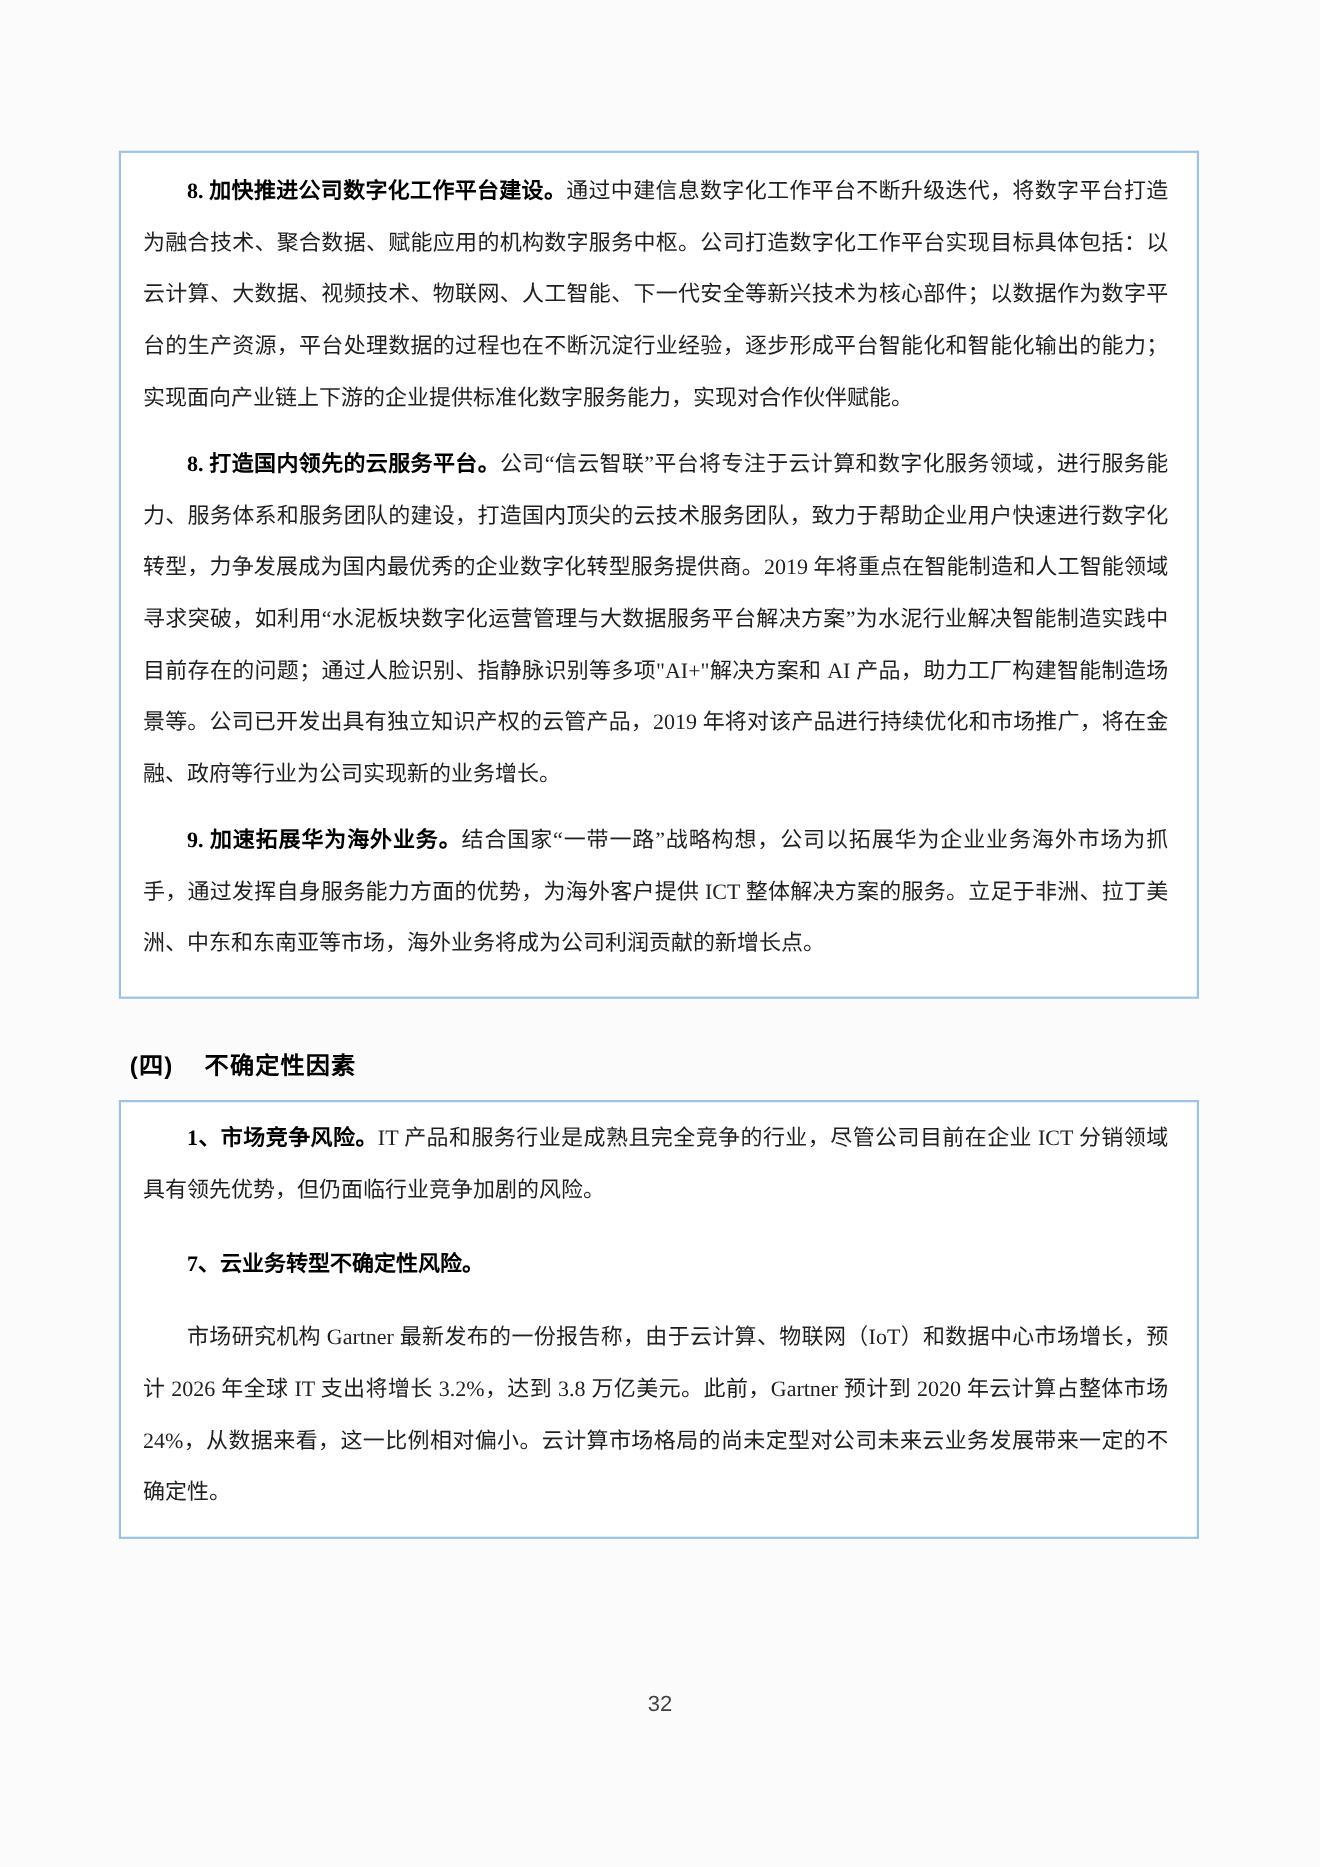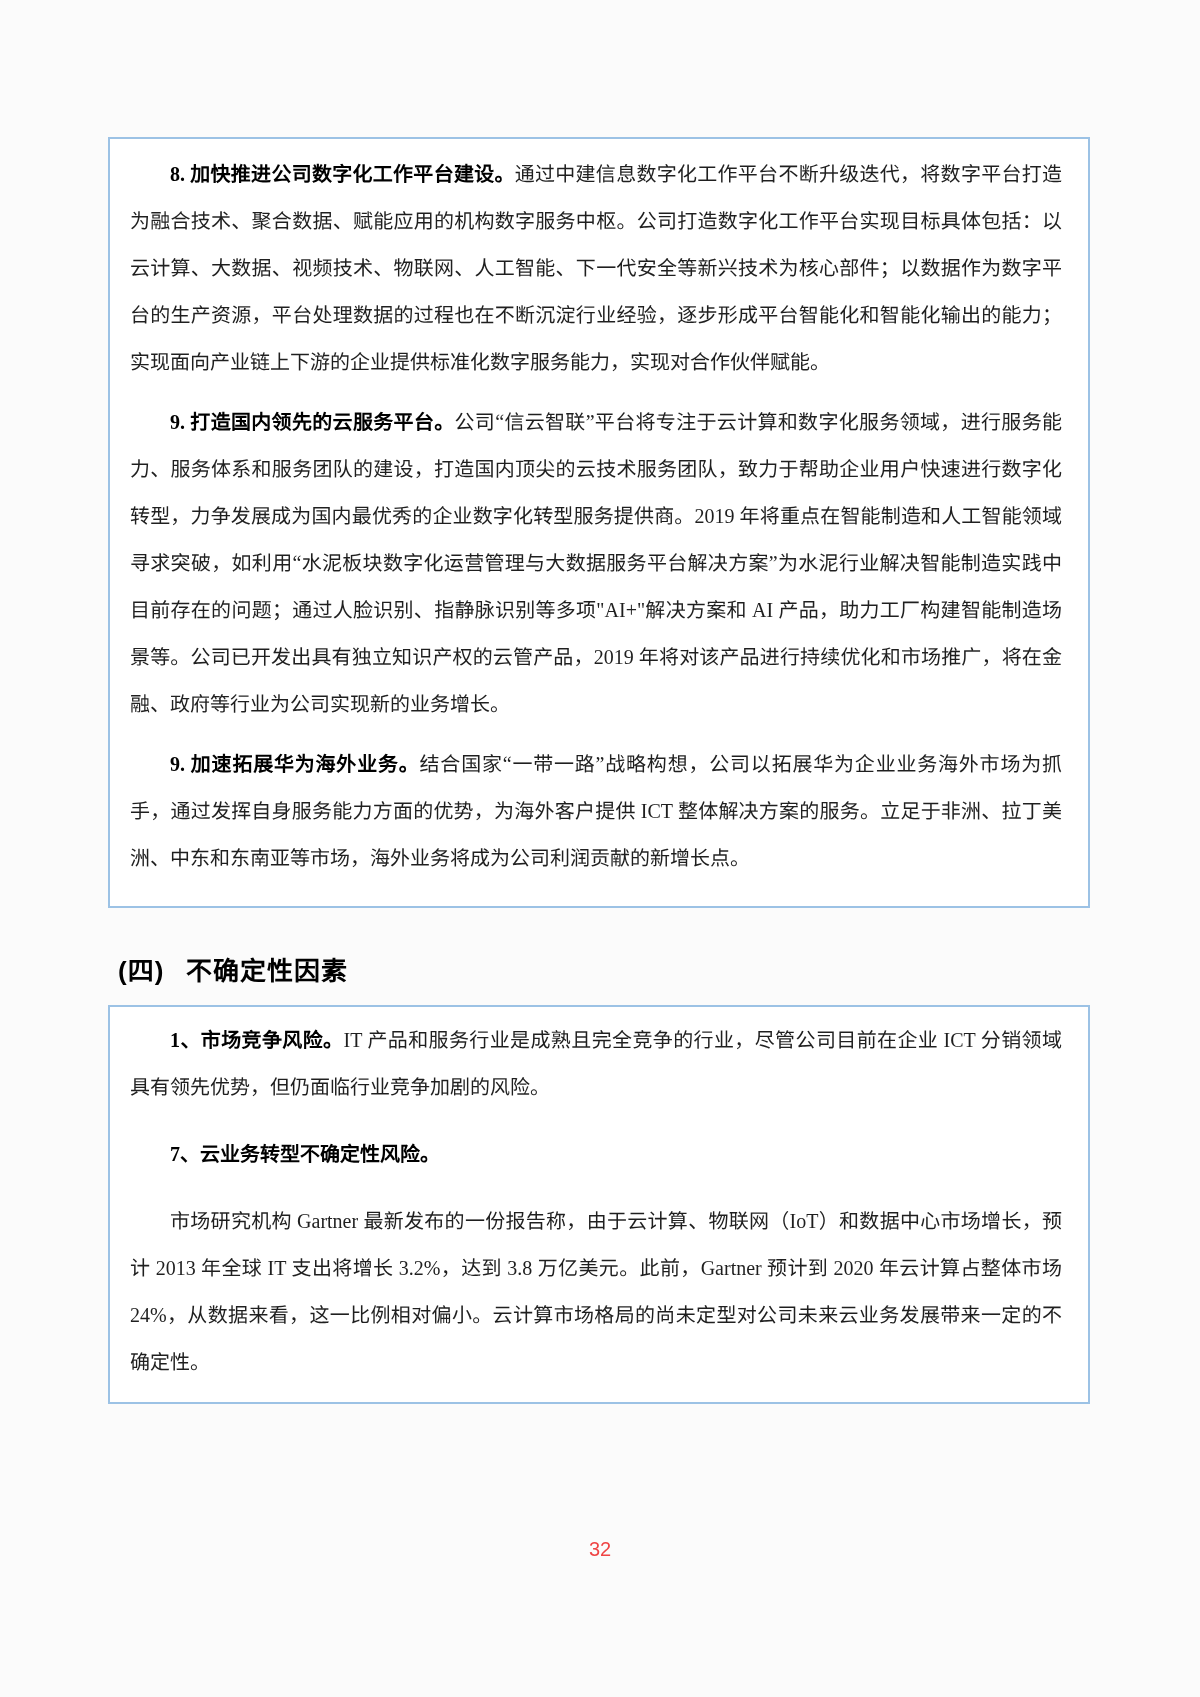--- a/index.html
+++ b/index.html
@@ -47,55 +47,55 @@
   .box2 p{margin-bottom:20px;}
   .box2 p:last-child{margin-bottom:0;}
   .lead{
     font-weight:bold;
     color:var(--bold-text);
   }
   .section-heading{
     margin:42px 0 0 118px;
     font-family:"Liberation Sans","DejaVu Sans",sans-serif;
     font-weight:bold;
-    font-size:26px;
+    font-size:22px;
     color:var(--bold-text);
     letter-spacing:1px;
   }
   .section-heading .heading-num{
     display:inline-block;
     min-width:68px;
   }
   .page-number{
     position:absolute;
     top:1538px;
     left:0;
     width:100%;
     text-align:center;
     font-family:"Liberation Sans","DejaVu Sans",sans-serif;
     font-size:20px;
-    color:#ef4444;
+    color:#404040;
   }
 </style>
 </head>
 <body>
 
 <div class="page">
 
   <section class="text-box box1">
     <p><span class="lead">8. 加快推进公司数字化工作平台建设。</span><span>通过中建信息数字化工作平台不断升级迭代，将数字平台打造为融合技术、聚合数据、赋能应用的机构数字服务中枢。公司打造数字化工作平台实现目标具体包括：以云计算、大数据、视频技术、物联网、人工智能、下一代安全等新兴技术为核心部件；以数据作为数字平台的生产资源，平台处理数据的过程也在不断沉淀行业经验，逐步形成平台智能化和智能化输出的能力；实现面向产业链上下游的企业提供标准化数字服务能力，实现对合作伙伴赋能。</span></p>
-    <p><span class="lead">9. 打造国内领先的云服务平台。</span><span>公司“信云智联”平台将专注于云计算和数字化服务领域，进行服务能力、服务体系和服务团队的建设，打造国内顶尖的云技术服务团队，致力于帮助企业用户快速进行数字化转型，力争发展成为国内最优秀的企业数字化转型服务提供商。2019 年将重点在智能制造和人工智能领域寻求突破，如利用“水泥板块数字化运营管理与大数据服务平台解决方案”为水泥行业解决智能制造实践中目前存在的问题；通过人脸识别、指静脉识别等多项"AI+"解决方案和 AI 产品，助力工厂构建智能制造场景等。公司已开发出具有独立知识产权的云管产品，2019 年将对该产品进行持续优化和市场推广，将在金融、政府等行业为公司实现新的业务增长。</span></p>
+    <p><span class="lead">8. 打造国内领先的云服务平台。</span><span>公司“信云智联”平台将专注于云计算和数字化服务领域，进行服务能力、服务体系和服务团队的建设，打造国内顶尖的云技术服务团队，致力于帮助企业用户快速进行数字化转型，力争发展成为国内最优秀的企业数字化转型服务提供商。2019 年将重点在智能制造和人工智能领域寻求突破，如利用“水泥板块数字化运营管理与大数据服务平台解决方案”为水泥行业解决智能制造实践中目前存在的问题；通过人脸识别、指静脉识别等多项"AI+"解决方案和 AI 产品，助力工厂构建智能制造场景等。公司已开发出具有独立知识产权的云管产品，2019 年将对该产品进行持续优化和市场推广，将在金融、政府等行业为公司实现新的业务增长。</span></p>
     <p><span class="lead">9. 加速拓展华为海外业务。</span><span>结合国家“一带一路”战略构想，公司以拓展华为企业业务海外市场为抓手，通过发挥自身服务能力方面的优势，为海外客户提供 ICT 整体解决方案的服务。立足于非洲、拉丁美洲、中东和东南亚等市场，海外业务将成为公司利润贡献的新增长点。</span></p>
   </section>
 
   <div class="section-heading">
     <span class="heading-num">(四)</span><span>不确定性因素</span>
   </div>
 
   <section class="text-box box2">
     <p><span class="lead">1、市场竞争风险。</span><span>IT 产品和服务行业是成熟且完全竞争的行业，尽管公司目前在企业 ICT 分销领域具有领先优势，但仍面临行业竞争加剧的风险。</span></p>
     <p><span class="lead">7、云业务转型不确定性风险。</span><span></span></p>
-    <p><span class="lead"></span><span>市场研究机构 Gartner 最新发布的一份报告称，由于云计算、物联网（IoT）和数据中心市场增长，预计 2013 年全球 IT 支出将增长 3.2%，达到 3.8 万亿美元。此前，Gartner 预计到 2020 年云计算占整体市场 24%，从数据来看，这一比例相对偏小。云计算市场格局的尚未定型对公司未来云业务发展带来一定的不确定性。</span></p>
+    <p><span class="lead"></span><span>市场研究机构 Gartner 最新发布的一份报告称，由于云计算、物联网（IoT）和数据中心市场增长，预计 2026 年全球 IT 支出将增长 3.2%，达到 3.8 万亿美元。此前，Gartner 预计到 2020 年云计算占整体市场 24%，从数据来看，这一比例相对偏小。云计算市场格局的尚未定型对公司未来云业务发展带来一定的不确定性。</span></p>
   </section>
 
   <div class="page-number">32</div>
 
 </div>
 
 </body></html>

